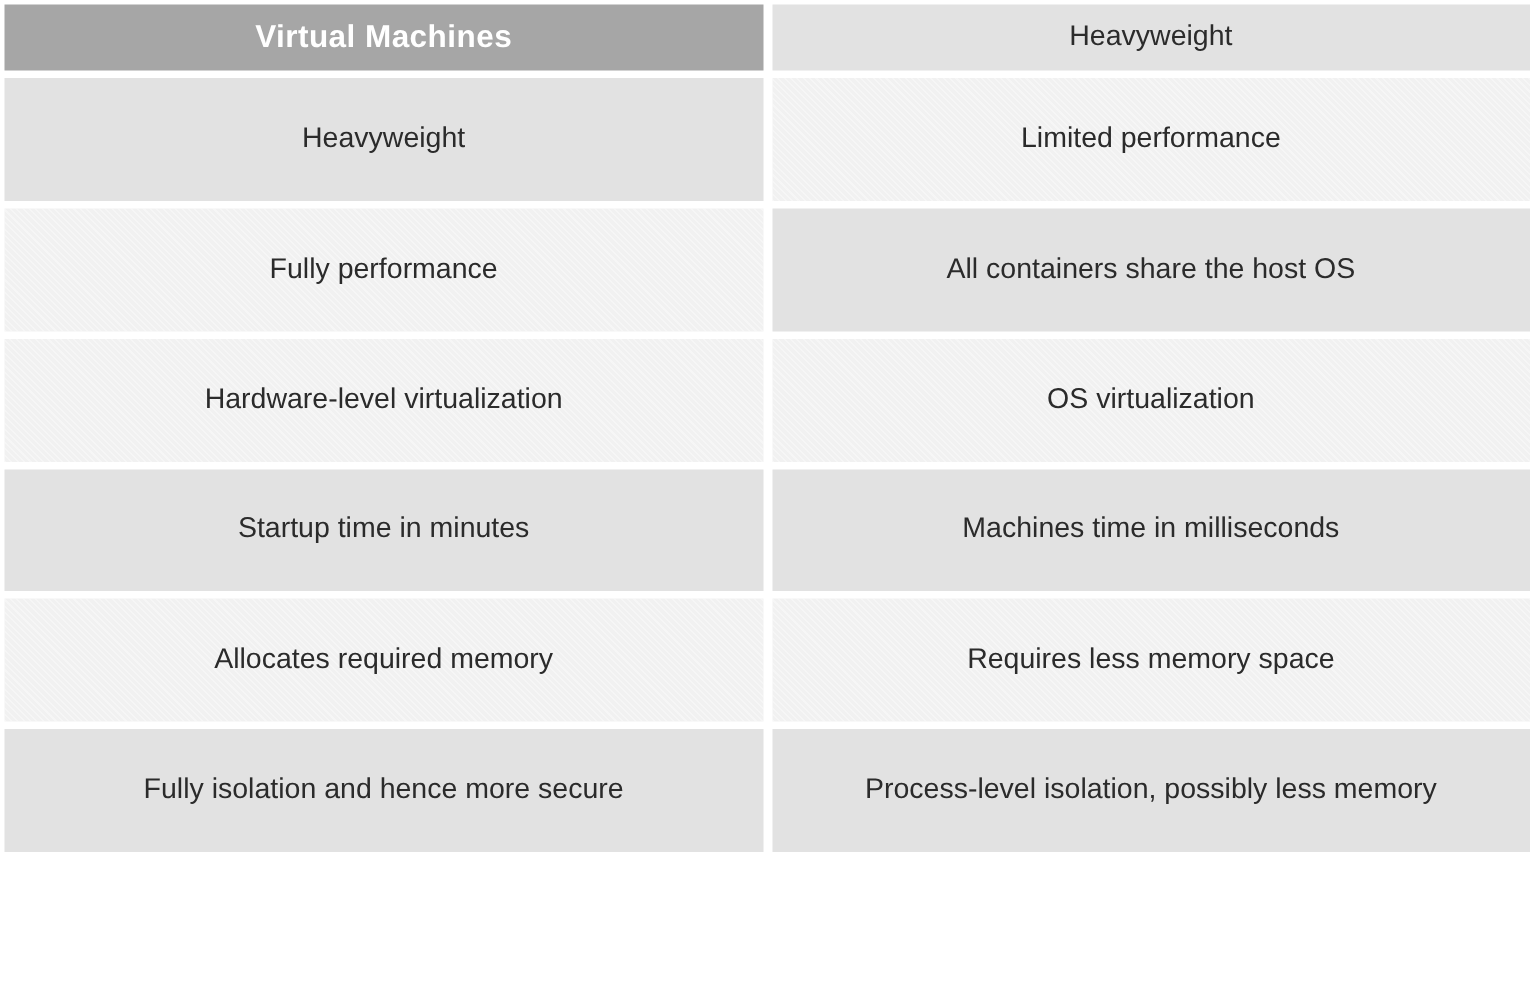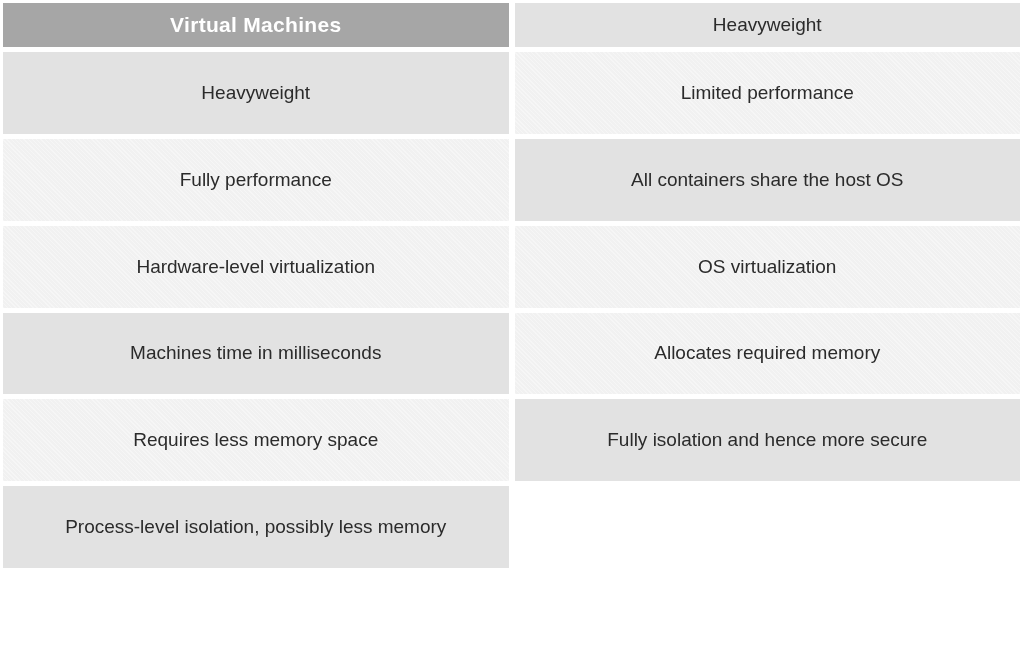--- a/index.html
+++ b/index.html
@@ -68,18 +68,19 @@
 <div class="comparison-table">
   <div class="header-cell">Virtual Machines</div>
 
 <div class="cell dark">Heavyweight</div>
     <div class="cell dark">Heavyweight</div>
     <div class="cell light">Limited performance</div>
     <div class="cell light">Fully performance</div>
     <div class="cell dark">All containers share the host OS</div>
     <div class="cell light">Hardware-level virtualization</div>
     <div class="cell light">OS virtualization</div>
+    <div class="cell dark">Startup time in minutes</div>
     <div class="cell dark">Machines time in milliseconds</div>
     <div class="cell light">Allocates required memory</div>
     <div class="cell light">Requires less memory space</div>
     <div class="cell dark">Fully isolation and hence more secure</div>
     <div class="cell dark">Process-level isolation, possibly less memory</div>
   </div>
 
 </body></html>

